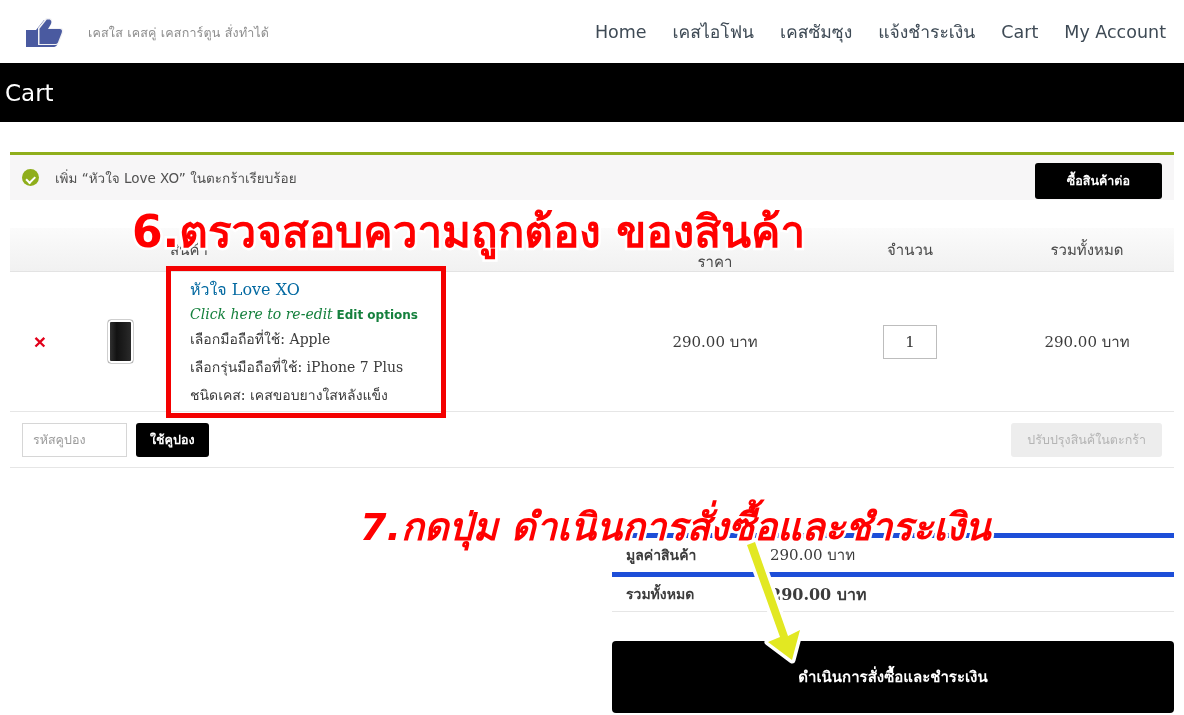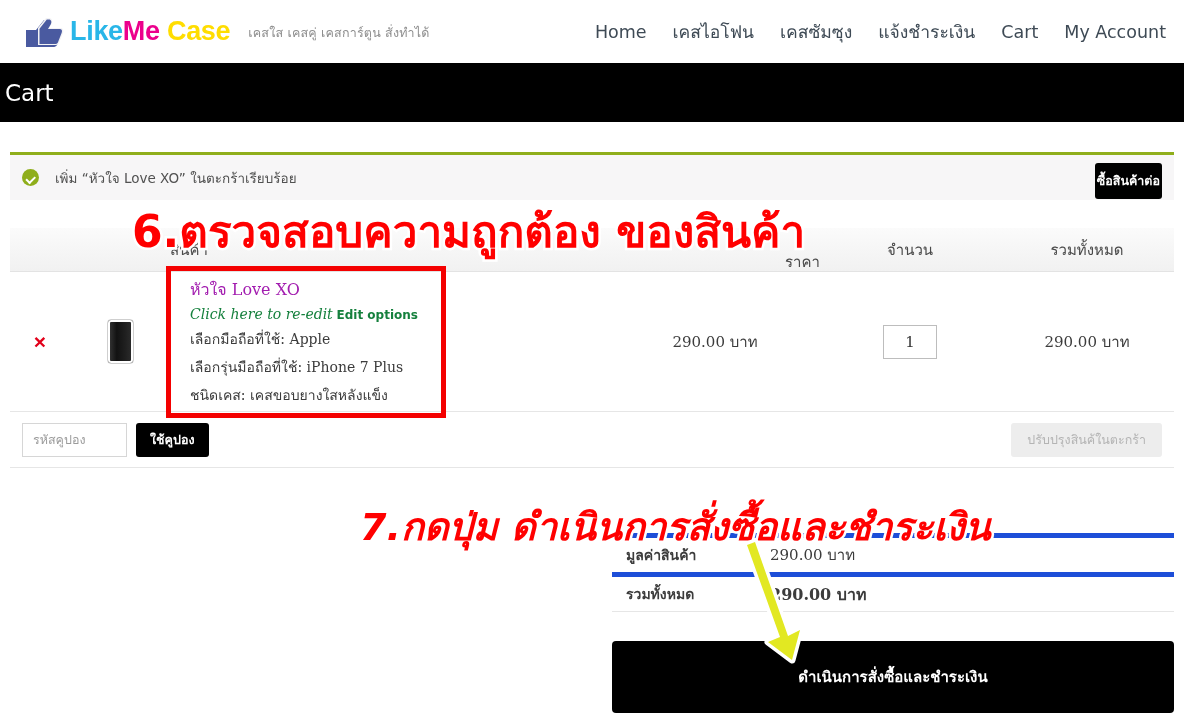--- a/index.html
+++ b/index.html
@@ -56,59 +56,59 @@
     border-left:2px solid #fff; border-bottom:2px solid #fff;
     transform: rotate(-45deg);
   }
   .notice-text {
     margin-left:16px; font-size:13.5px; color:#515151;
     font-family:"DejaVu Sans","Liberation Sans",sans-serif;
   }
   .btn-continue {
     position:absolute; right:12px; top:8px;
     background:#000; color:#fff; border:none; border-radius:3px;
-    padding:8px 2px; font-size:12.5px; font-weight:bold; cursor:pointer;
+    padding:8px 32px; font-size:12.5px; font-weight:bold; cursor:pointer;
     font-family:"DejaVu Sans","Liberation Sans",sans-serif;
   }
 
   
   .cart-table { position:absolute; left:10px; top:228px; width:1164px; }
   .thead {
     height:44px; display:flex; align-items:center;
     background: linear-gradient(to bottom,#fbfbfb,#f1f1f1);
     border-bottom:1px solid #e3e3e3;
     font-size:15px; color:#4a4a4a;
     font-family:"DejaVu Sans","Liberation Sans",sans-serif;
   }
   .th { display:block; }
   .th-remove   { width:60px; }
   .th-thumb    { width:100px; }
   .th-product  { width:440px; }
-  .th-price    { width:210px; text-align:right;margin-top:24px; }
+  .th-price    { width:210px; text-align:center;margin-top:24px; }
   .th-qty      { width:180px; text-align:center; }
   .th-total    { width:174px; text-align:center; }
 
   .trow {
     height:140px; display:flex; align-items:center;
     border-bottom:1px solid #e6e6e6;
     font-size:14px; color:#3c3c3c;
   }
   .cell-remove { width:60px; text-align:center; }
   .x-btn {
     color:#e2001a; font-size:21px; font-weight:bold; text-decoration:none;
     line-height:1; cursor:pointer; font-family:"Liberation Sans",sans-serif;
   }
   .cell-thumb { width:100px; display:flex; justify-content:center; }
   .thumb {
     width:27px; height:45px; border-radius:4px;
     background:linear-gradient(to right,#3a3a3a 0%,#121212 35%,#202020 70%,#2e2e2e 100%);
     border:1px solid #cfcfcf; box-shadow:0 0 0 2px #fff inset;
   }
   .cell-product { width:440px; padding-left:20px; }
-  .p-name { font-size:16px; color:#a21caf; font-family:"DejaVu Serif","Liberation Serif",serif; }
+  .p-name { font-size:16px; color:#0369a1; font-family:"DejaVu Serif","Liberation Serif",serif; }
   .p-edit { margin-top:4px; font-size:13.5px; color:#15803d; }
   .p-edit .italic { font-style:italic; font-family:"DejaVu Serif","Liberation Serif",serif; font-size:14px; }
   .p-edit .bold   { font-weight:bold; font-size:12px; font-family:"DejaVu Sans","Liberation Sans",sans-serif; }
   .p-attr { margin-top:6px; font-size:14px; color:#3c3c3c; font-family:"DejaVu Serif","Liberation Serif",serif; }
   .p-attr b { font-weight:normal; }
   .cell-price { width:210px; text-align:center; font-family:"DejaVu Serif","Liberation Serif",serif; font-size:15px; }
   .cell-qty   { width:180px; display:flex; justify-content:center; }
   .qty-input {
     width:54px; height:34px; border:1px solid #bdbdbd; background:#fff; text-align:center;
     font-size:15px; color:#333; font-family:"DejaVu Serif","Liberation Serif",serif;
@@ -181,23 +181,20 @@
   <div class="site-header">
     <div class="brand">
       <span class="logo-mark">
         <svg width="44" height="36" viewBox="0 0 44 36">
           <path d="M6 16 L16 16 L16 33 L6 33 Z" fill="#4a5aa0"></path>
           <path d="M16 16 L24 6 L27 6 C30 6 31 9 29.5 12 L27 16 L38 16 C41 16 42 18 41 21 L37 31 C36.2 32.6 34.8 33 33 33 L16 33 Z" fill="#4a5aa0"></path>
           <path d="M18 14 L26 4 L29 4 C32 4 33 7 31.5 10 L29 14 L40 14 C43 14 44 16 43 19 L39 29 C38.2 30.6 36.8 31 35 31 L18 31 Z" fill="#f2f2f4"></path>
           <path d="M19.5 14.8 L26.8 5.6 L29 5.6 C31.2 5.6 32 8 30.8 10.3 L28 15 L39.6 15 C41.8 15 42.5 16.6 41.7 18.8 L37.9 28.4 C37.3 29.7 36.2 30 34.8 30 L19.5 30 Z" fill="#4a5aa0"></path>
         </svg>
       </span>
-      <span class="brand-name">
-        <span class="seg-like">Like</span><span class="seg-me">Me</span> <span class="seg-case">Case</span>
-      </span>
     </div>
     <div class="tagline">เคสใส เคสคู่ เคสการ์ตูน สั่งทำได้</div>
 
     <nav class="main-nav">
       <a class="nav-link" href="#">Home</a>
       <a class="nav-link" href="#">เคสไอโฟน</a>
       <a class="nav-link" href="#">เคสซัมซุง</a>
       <a class="nav-link" href="#">แจ้งชำระเงิน</a>
       <a class="nav-link" href="#">Cart</a>
       <a class="nav-link" href="#">My Account</a>

